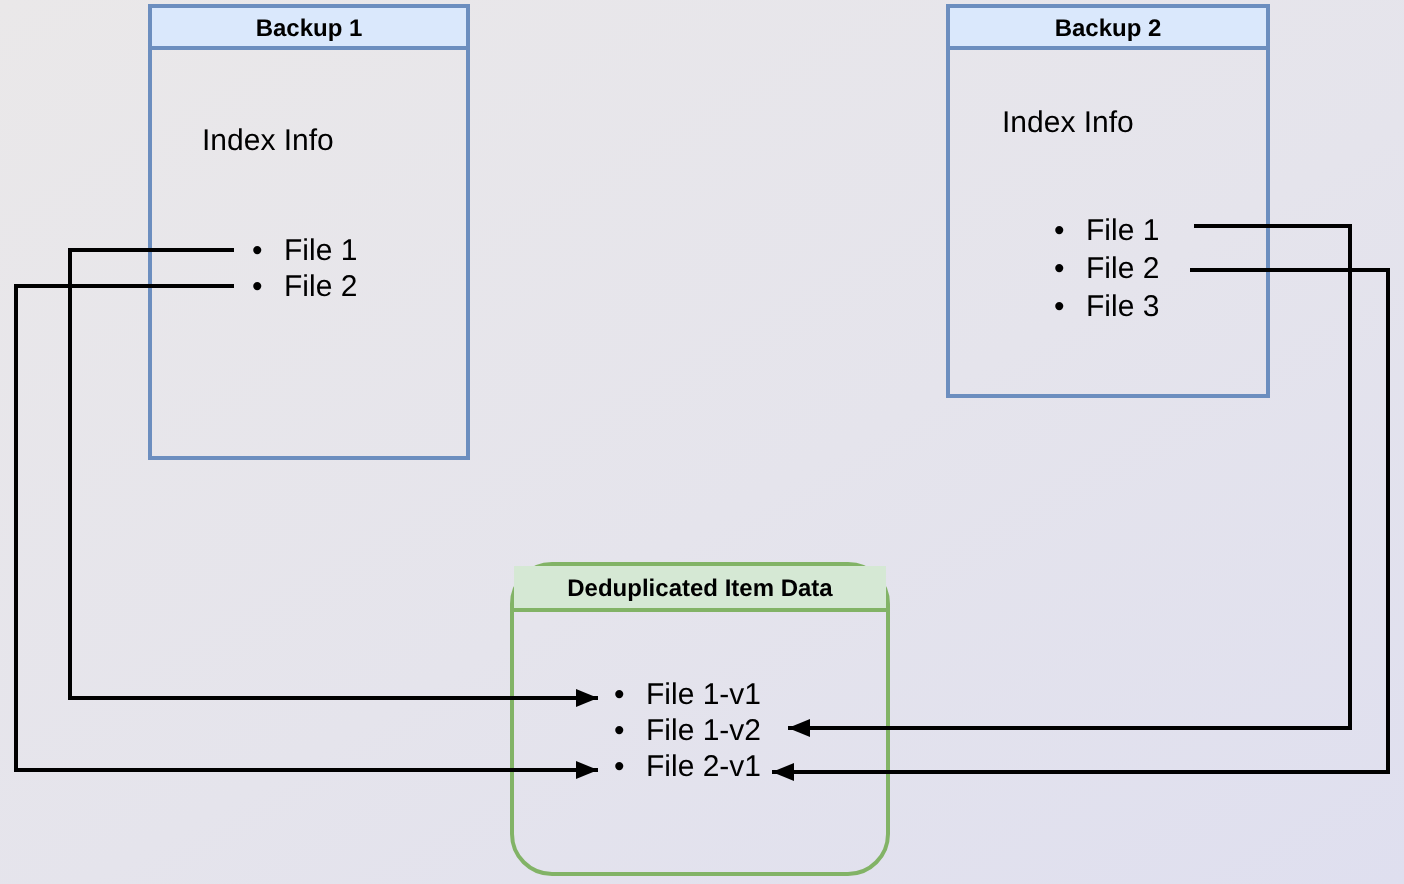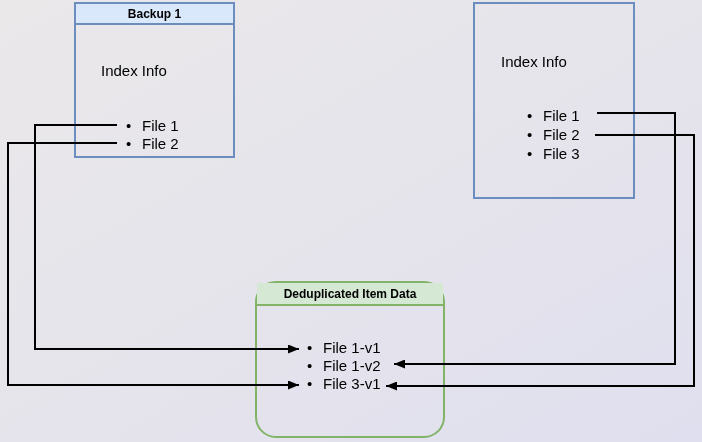--- a/index.html
+++ b/index.html
@@ -86,21 +86,21 @@
     pointer-events: none;
   }
   svg.connector-layer polyline {
     fill: none;
     stroke: var(--connector);
     stroke-width: 2;
   }
   svg.connector-layer #arrowhead-path { fill: var(--connector); }
 
   
-  #backup1 { left: 74px;  top: 2px;   width: 161px; height: 156px; }
+  #backup1 { left: 74px;  top: 2px;   width: 161px; height: 228px; }
   #backup2 { left: 473px; top: 2px;   width: 162px; height: 197px; }
   #dedup   { left: 255px; top: 281px; width: 190px; height: 157px; border-radius: 21px; }
 
   #backup1 .section-label { left: 25px; top: 58px; }
   #backup1 ul.item-list   { left: 50px; top: 113px; }
 
   #backup2 .section-label { left: 26px; top: 49px; }
   #backup2 ul.item-list   { left: 52px; top: 102px; }
 
   #dedup ul.item-list     { left: 50px; top: 56px; text-align: center; }
@@ -115,36 +115,39 @@
       <span>Backup 1</span>
     </div>
     <div class="section-label">Index Info</div>
     <ul class="item-list">
         <li>File 1</li>
         <li>File 2</li>
       </ul>
   </div>
 
   <div class="node blue" id="backup2">
+    <div class="node-header">
+      <span>Backup 2</span>
+    </div>
     <div class="section-label">Index Info</div>
     <ul class="item-list wide-lines">
         <li>File 1</li>
         <li>File 2</li>
         <li>File 3</li>
       </ul>
   </div>
 
   <div class="node green" id="dedup">
     <div class="node-header">
       <span>Deduplicated Item Data</span>
     </div>
     <ul class="item-list">
         <li>File 1-v1</li>
         <li>File 1-v2</li>
-        <li>File 3-v1</li>
+        <li>File 2-v1</li>
       </ul>
   </div>
 
   <svg class="connector-layer" viewBox="0 0 702 442">
     <defs>
       <marker id="arrowhead" markerUnits="userSpaceOnUse" markerWidth="12" markerHeight="9" refX="11" refY="4.5" orient="auto">
         <path id="arrowhead-path" d="M0,0 L11,4.5 L0,9 Z"></path>
       </marker>
     </defs>
   <polyline points="117,125 35,125 35,349 299,349" marker-end="url(#arrowhead)"></polyline>

